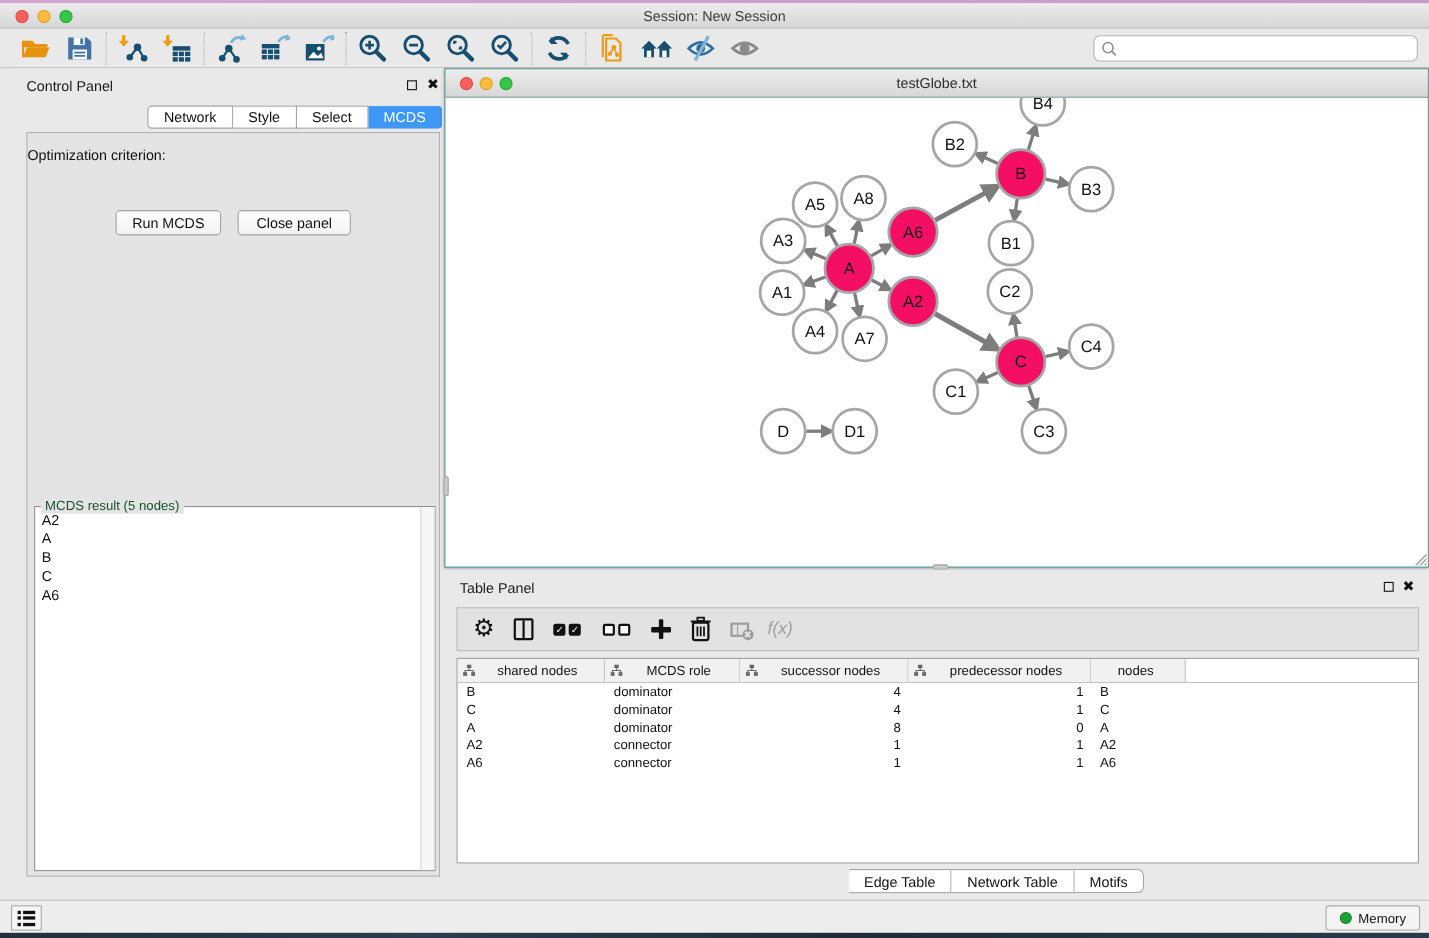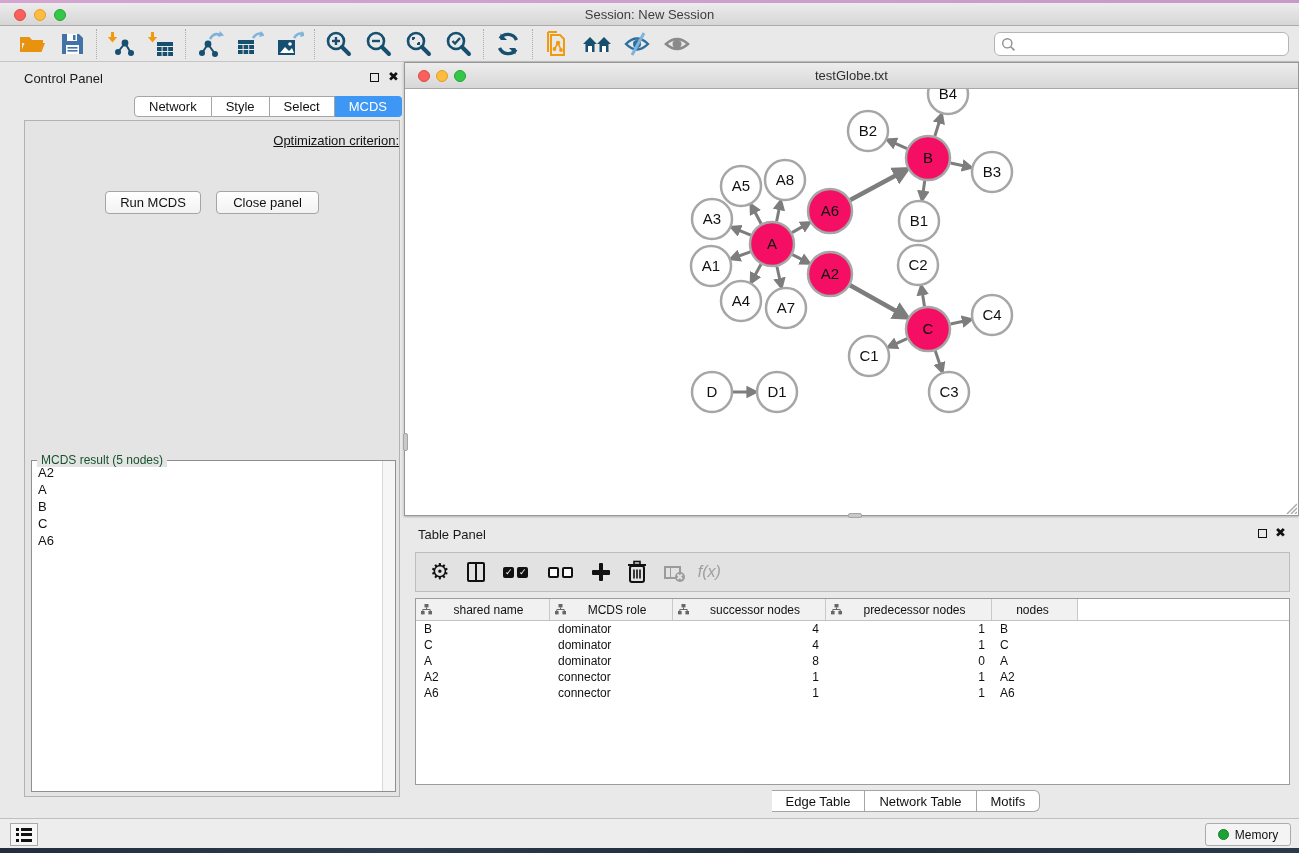--- a/index.html
+++ b/index.html
@@ -34,21 +34,21 @@
 
   .cp-tabs { position:absolute; left:78px; top:34px; height:21px; display:flex;padding-left:44px; }
   .tab { border:1px solid #a5a5a5; border-left:none; background:#fff; font-size:13px; color:#111;
     display:flex; align-items:center; justify-content:center; padding:0 14px; }
   .tab:first-child { border-left:1px solid #a5a5a5; border-radius:4px 0 0 4px; }
   .tab:last-child { border-radius:0 4px 4px 0; }
   .tab.active { background:#3e97f5; border-color:#3e97f5; color:#fff; }
 
   .cp-content { position:absolute; left:12px; top:58px; width:376px; height:677px;
     background:#e4e4e4; border:1px solid #b2b2b2; }
-  .opt-label { position:absolute; top:12px; width:100%; text-align:right; font-size:13px; color:#111;text-decoration:underline; }
+  .opt-label { position:absolute; top:12px; width:100%; text-align:left; font-size:13px; color:#111; }
   .dropdown { position:absolute; left:31px; top:36px; width:313px; height:25px; background:#fff;
     border:1px solid #9c9c9c; border-radius:4px; display:flex; align-items:center; }
   .dropdown-value { flex:1; font-size:13px; padding-left:8px; color:#111; white-space:nowrap; overflow:hidden; }
   .dropdown-stepper { width:20px; height:25px; margin-right:-1px; border-radius:0 4px 4px 0;
     background:linear-gradient(#6db1f7,#3c86ec); display:flex; flex-direction:column; align-items:center; justify-content:center; color:#fff; }
   .dropdown-stepper span { font-size:7px; line-height:6px; }
   .cp-btn { position:absolute; top:70px; height:23px; background:linear-gradient(#ffffff,#f2f2f2);
     border:1px solid #a5a5a5; border-radius:4px; font-size:13px; color:#111;
     display:flex; align-items:center; justify-content:center; }
   .btn-run { left:80px; width:96px; }
@@ -470,21 +470,21 @@
   </div>
   <div class="tp-table">
     <div class="tp-head" id="table-head">
         <div class="th" style="width: 134px;">
           <svg width="11" height="11" viewBox="0 0 11 11">
             <rect x="3.5" y="0" width="4" height="3.4" fill="#666"></rect>
             <rect x="0" y="7" width="3.6" height="3.4" fill="#666"></rect>
             <rect x="7.4" y="7" width="3.6" height="3.4" fill="#666"></rect>
             <path d="M5.5 3.4 V5.5 M1.8 7 V5.5 H9.2 V7" stroke="#666" stroke-width="1" fill="none"></path>
           </svg>
-          <span class="th-label">shared name</span>
+          <span class="th-label">shared nodes</span>
         </div>
         <div class="th" style="width: 123px;">
           <svg width="11" height="11" viewBox="0 0 11 11">
             <rect x="3.5" y="0" width="4" height="3.4" fill="#666"></rect>
             <rect x="0" y="7" width="3.6" height="3.4" fill="#666"></rect>
             <rect x="7.4" y="7" width="3.6" height="3.4" fill="#666"></rect>
             <path d="M5.5 3.4 V5.5 M1.8 7 V5.5 H9.2 V7" stroke="#666" stroke-width="1" fill="none"></path>
           </svg>
           <span class="th-label">MCDS role</span>
         </div>

